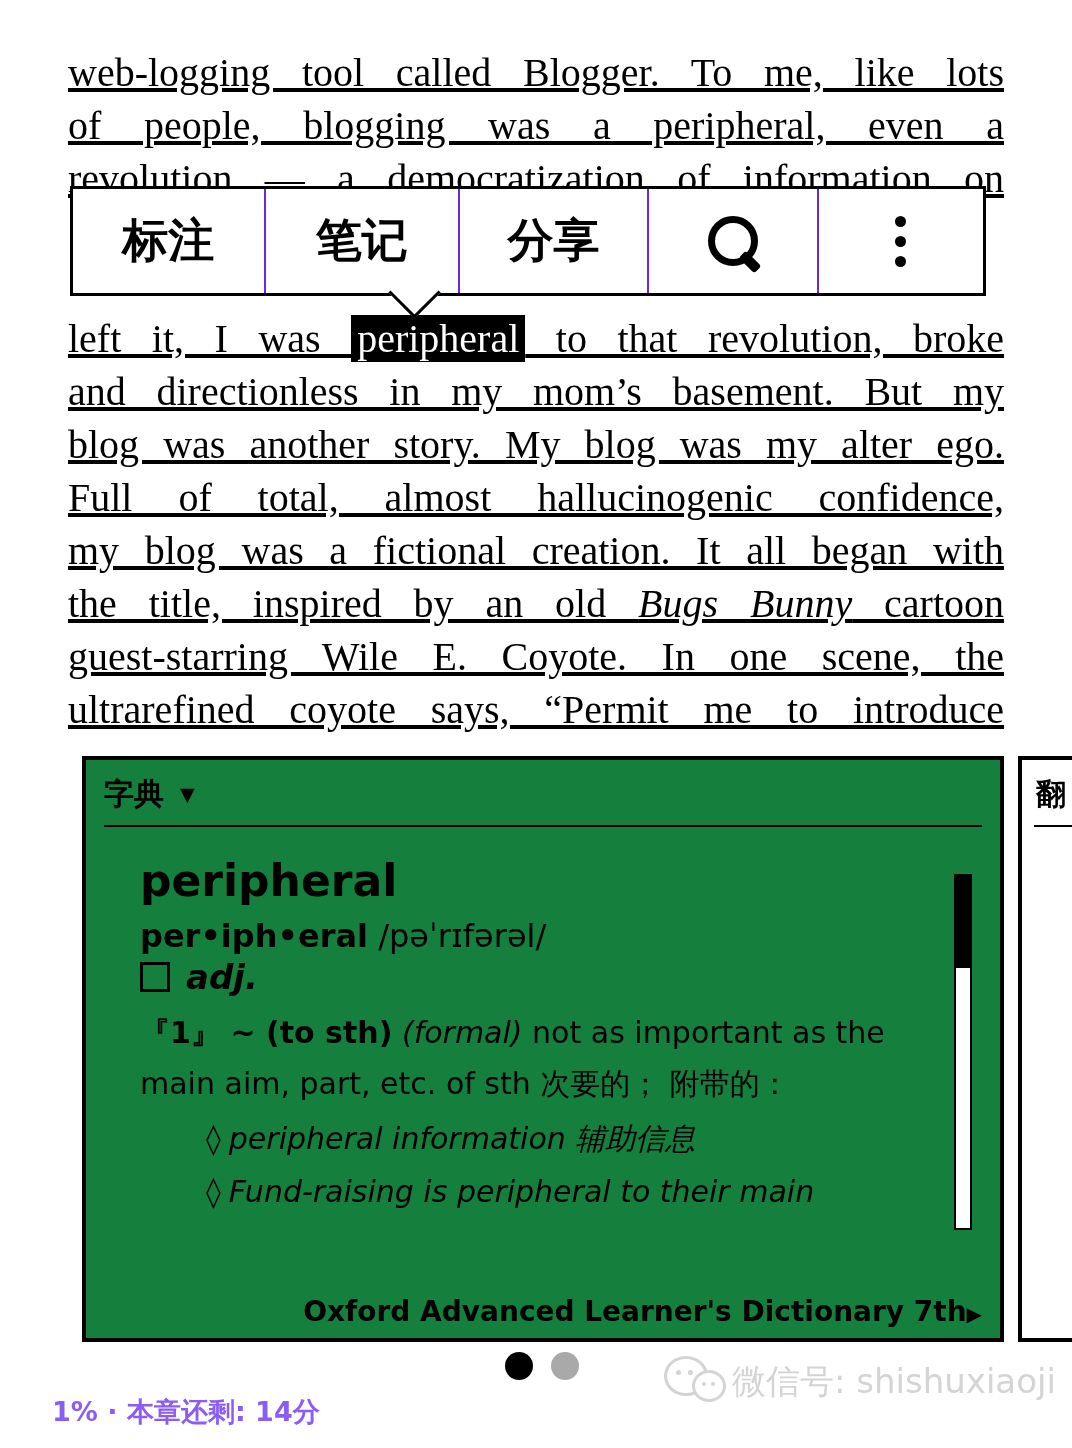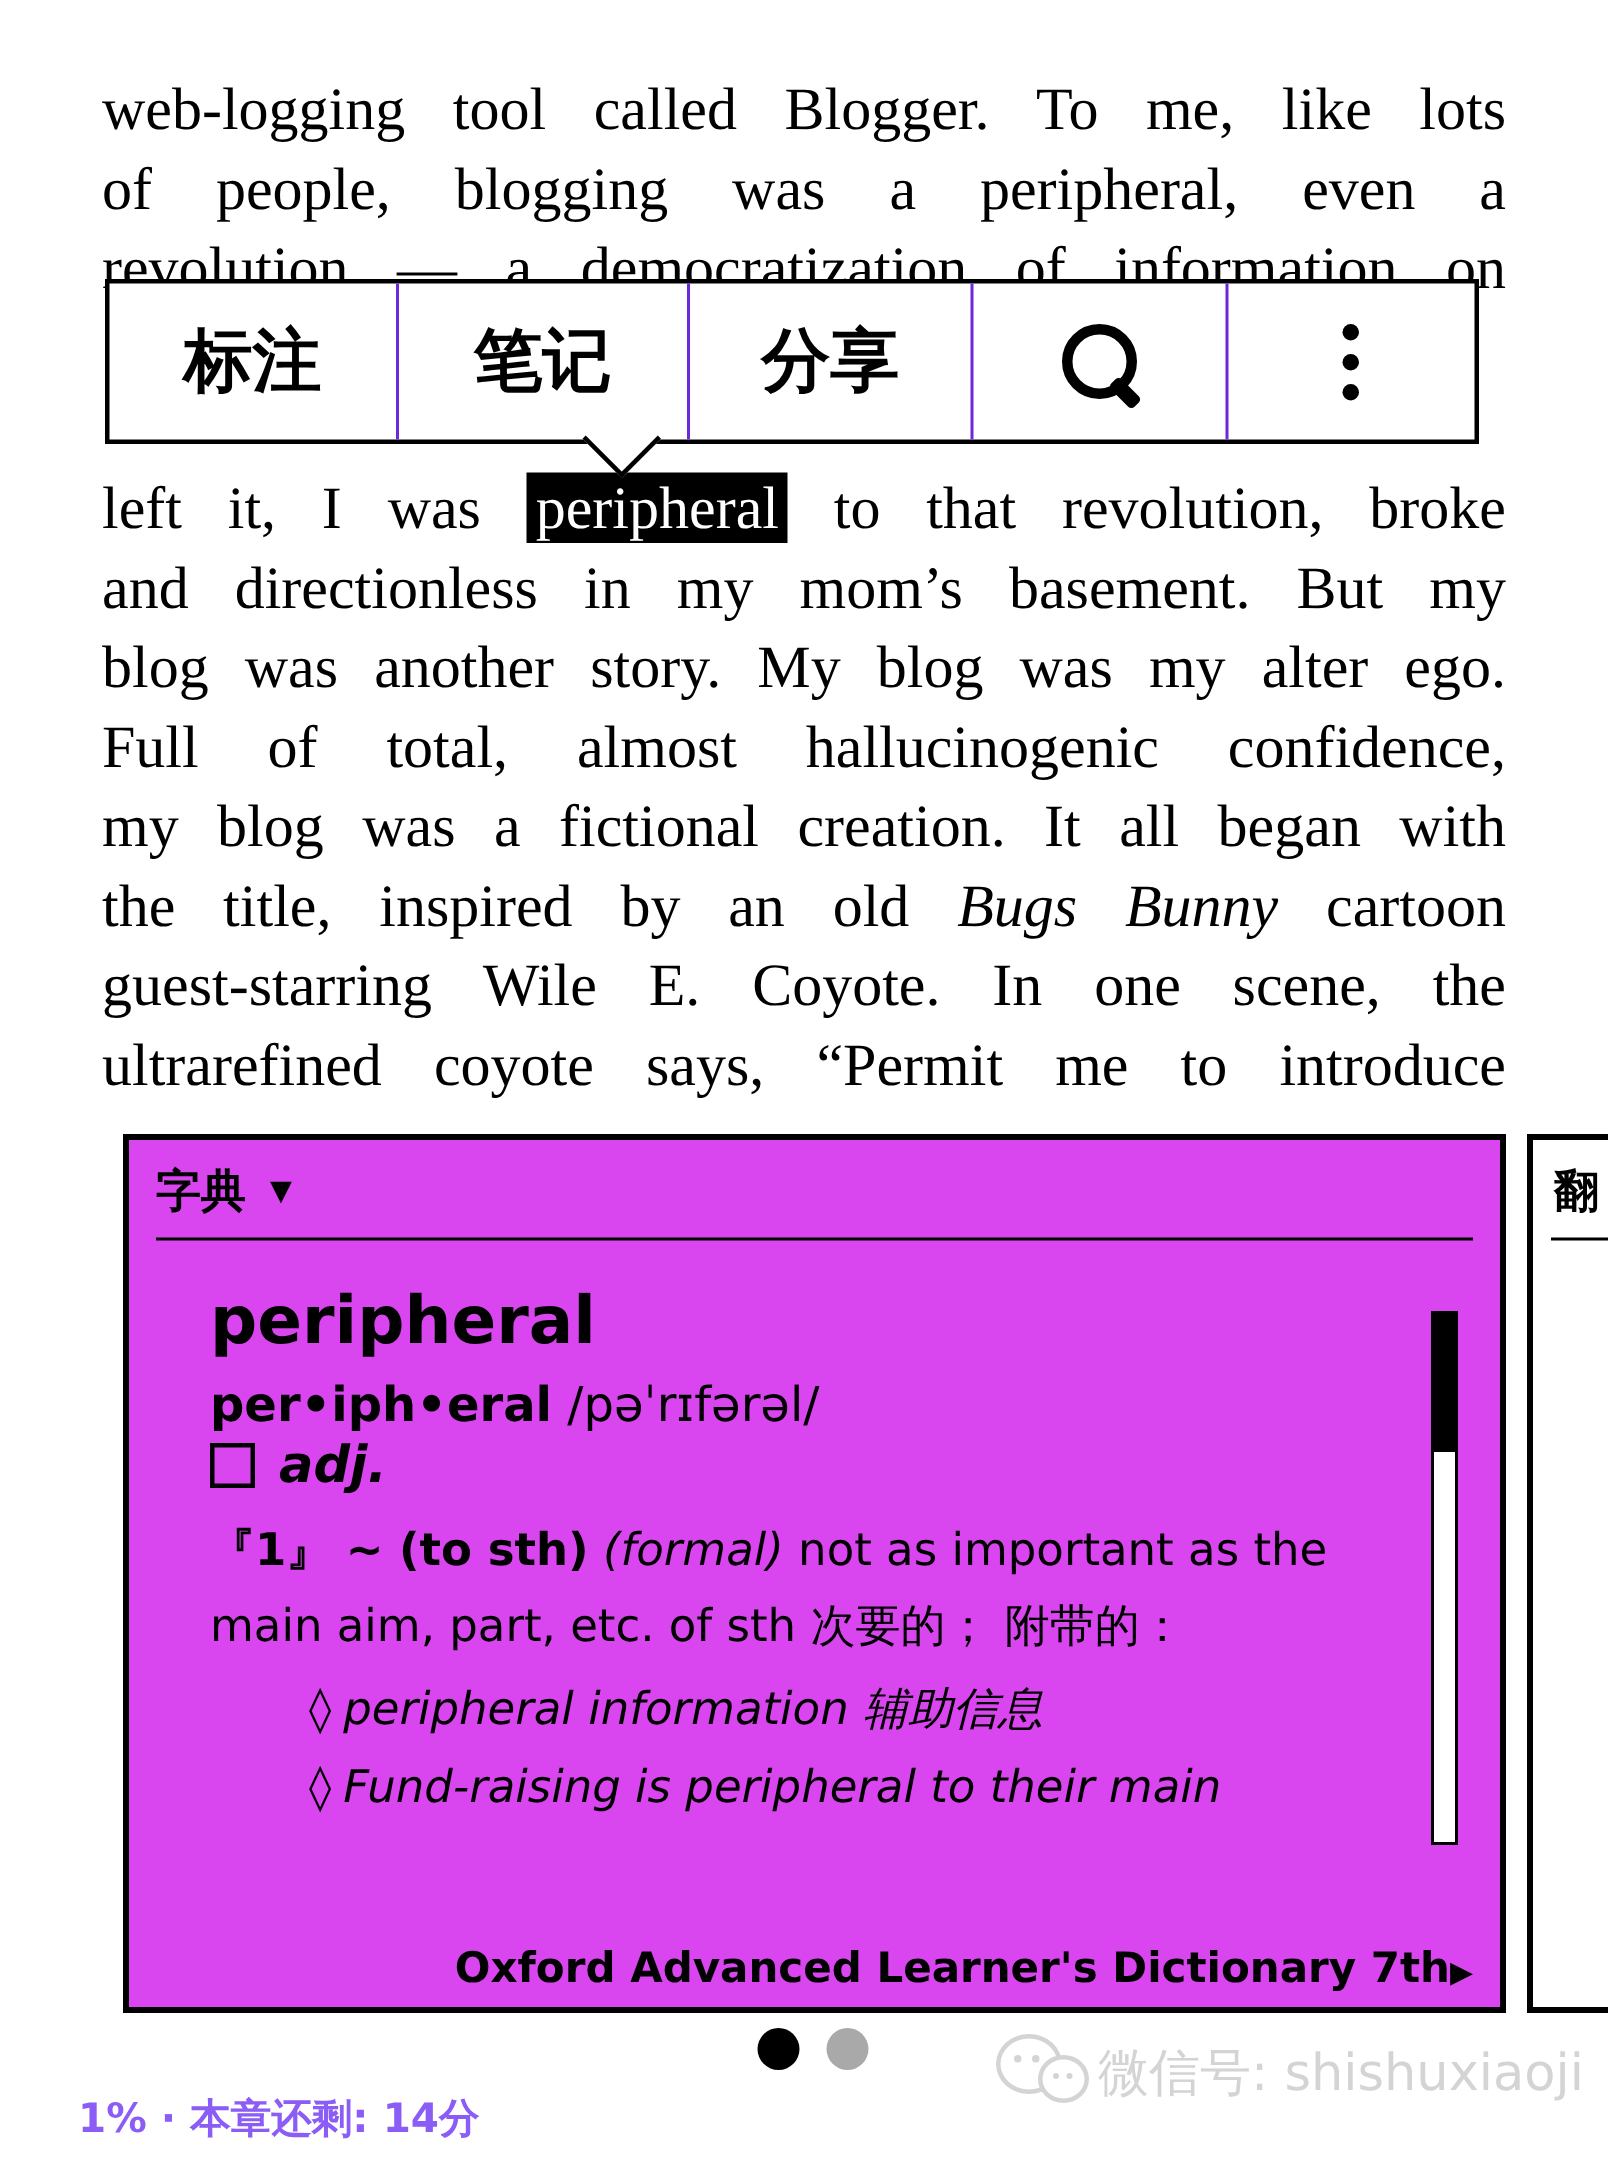--- a/index.html
+++ b/index.html
@@ -1,21 +1,21 @@
 <!DOCTYPE html>
 <html><head>
 <meta charset="utf-8">
 <style>
   html,body{margin:0;padding:0;}
   body{
     width:1072px;height:1448px;position:relative;background:#ffffff;
     overflow:hidden;font-family:"Liberation Sans",sans-serif;color:#000;
   }
   
-  .book-block{position:absolute;left:68px;width:936px;}
+  .book-block{position:absolute;left:68px;width:936px;text-decoration:underline;}
   .book-line{
     width:936px;font-family:"Liberation Serif",serif;font-size:40px;
     line-height:53px;color:#000;white-space:nowrap;
     text-align:justify;text-align-last:justify;text-justify:inter-word;
   }
   #para1{top:46px;}
   #para2{top:312px;}
   .hl{background:#000;color:#fff;padding:1px 6px;}
   .em{font-style:italic;}
   
@@ -38,21 +38,21 @@
   }
   .kebab-icon{display:flex;flex-direction:column;gap:9px;}
   .kebab-icon i{width:11px;height:11px;border-radius:50%;background:#000;}
   .callout-arrow{
     position:absolute;left:396px;top:274px;width:34px;height:34px;background:#fff;
     border-right:3px solid #000;border-bottom:3px solid #000;transform:rotate(45deg);z-index:6;
   }
   
   .dict-card{
     position:absolute;left:82px;top:756px;width:922px;height:586px;
-    box-sizing:border-box;border:4px solid #000;background:#d946ef;z-index:4;
+    box-sizing:border-box;border:4px solid #000;background:#15803d;z-index:4;
     font-family:"DejaVu Sans",sans-serif;
   }
   .card-header{
     display:flex;align-items:center;gap:16px;padding:14px 20px 6px 18px;
     font-size:30px;font-weight:bold;
   }
   .caret{font-size:19px;line-height:1;}
   .card-rule{border-top:2px solid #000;margin:4px 18px 0 18px;}
   .dict-content{position:absolute;left:54px;top:96px;width:800px;}
   .headword{font-size:44px;font-weight:bold;line-height:1.15;}

